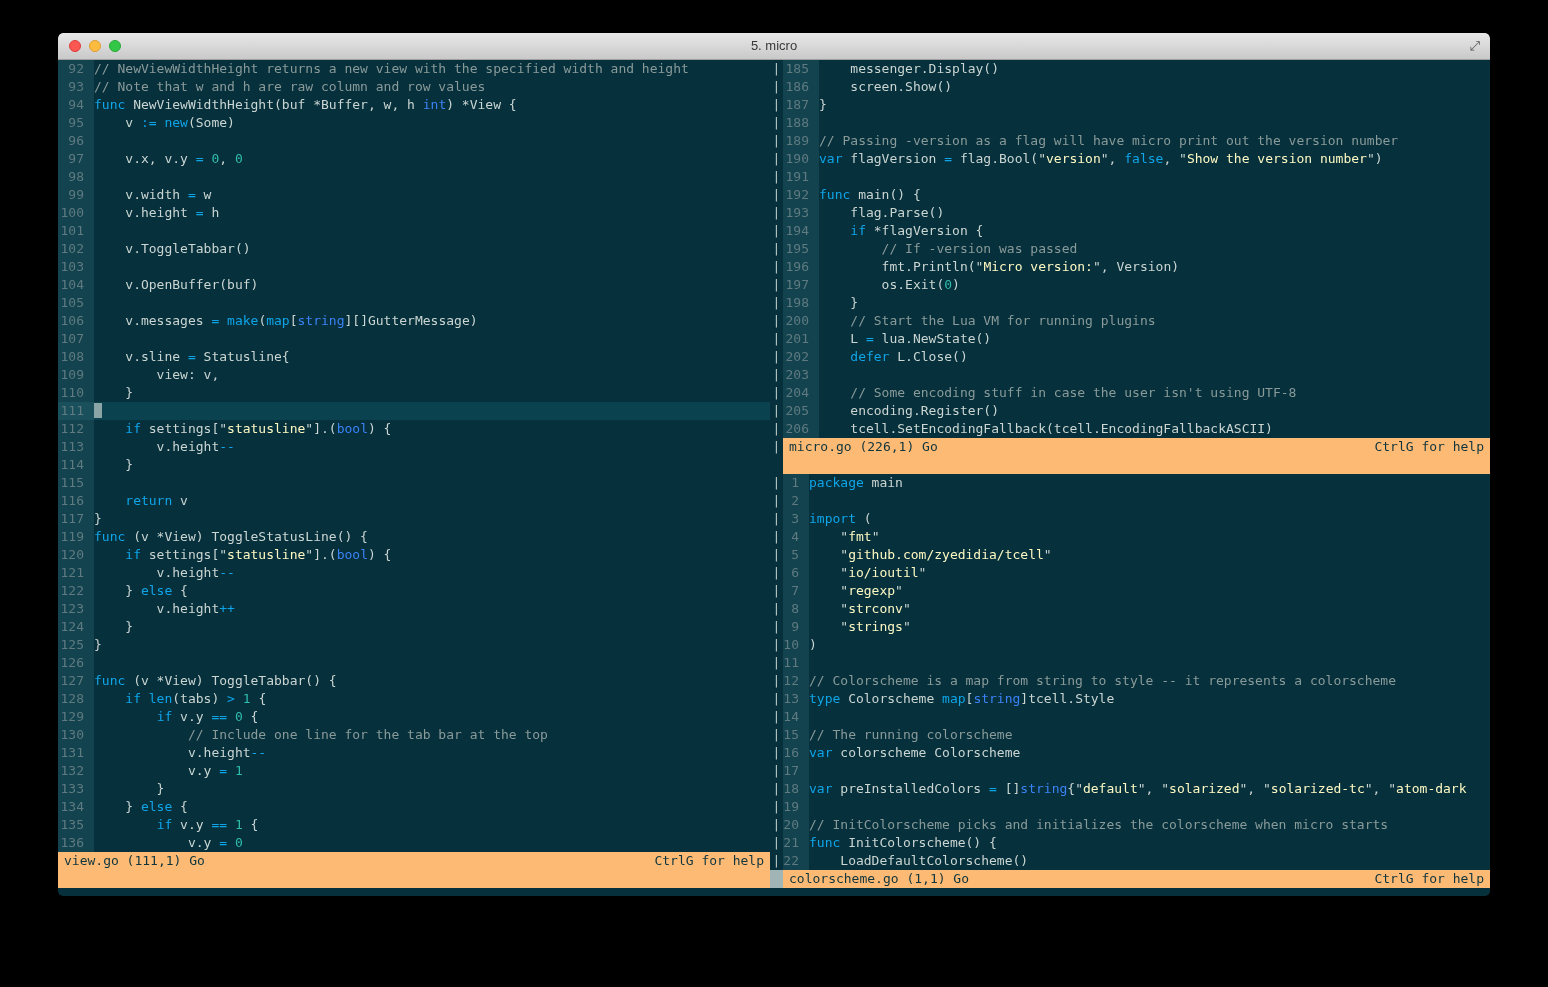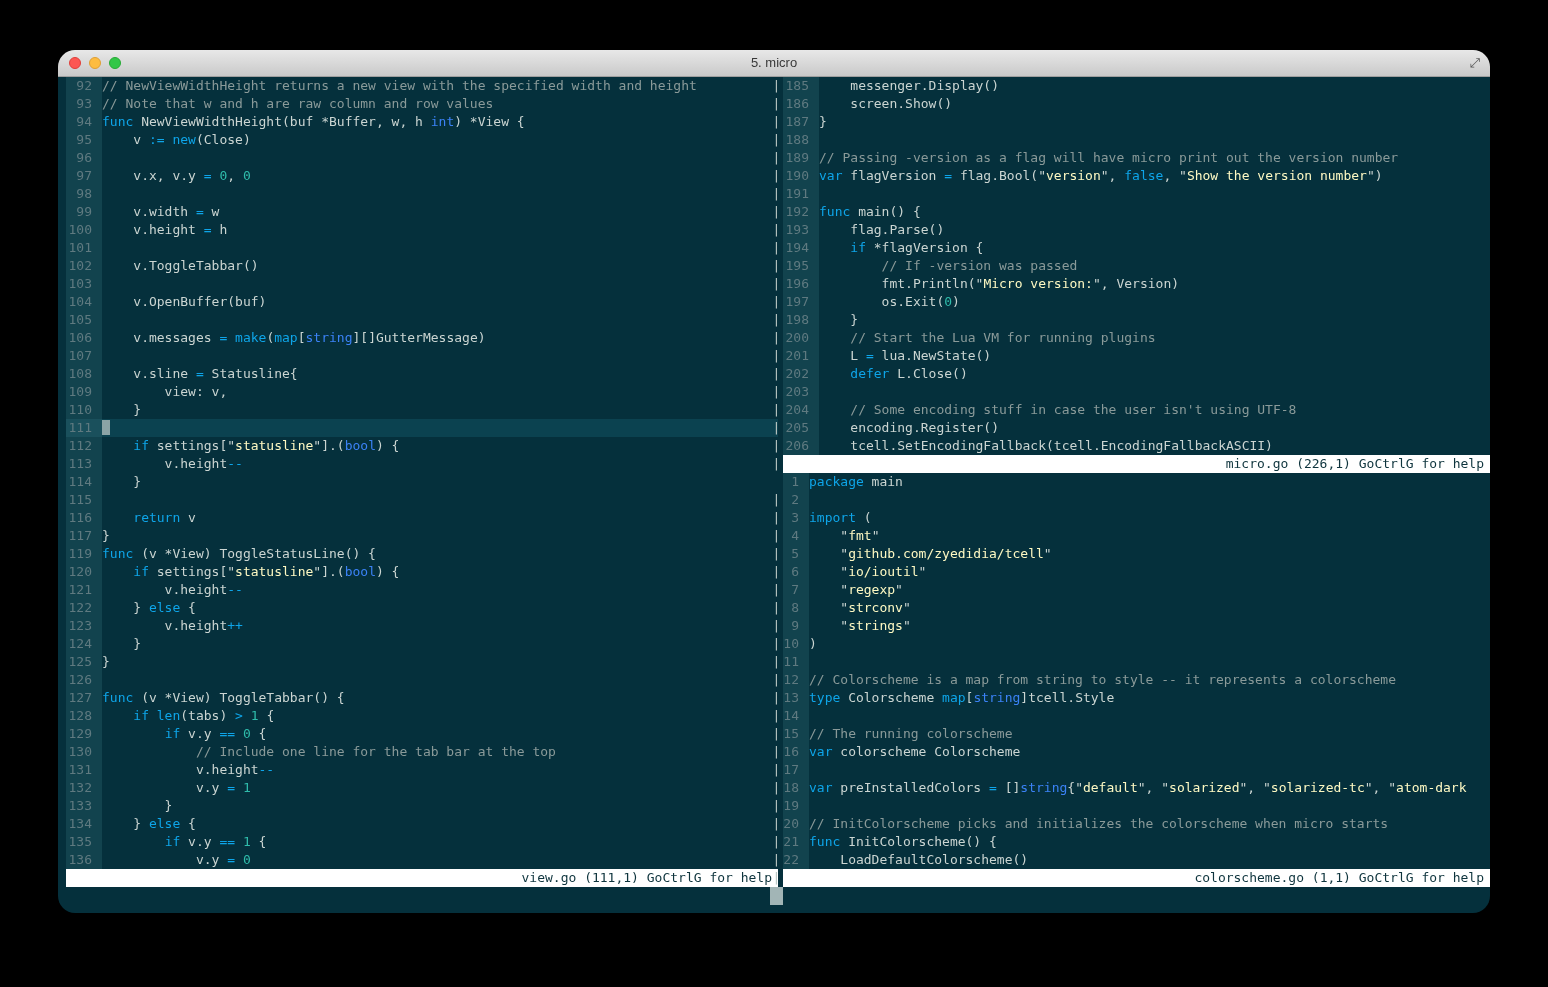--- a/index.html
+++ b/index.html
@@ -1,51 +1,51 @@
 <!DOCTYPE html>
 <html><head>
 <meta charset="utf-8">
 <style>
   html,body{margin:0;padding:0;background:#000;}
   .screen{position:relative;width:1548px;height:987px;background:#000;overflow:hidden;
           font-family:"DejaVu Sans Mono",monospace;}
-  .window{position:absolute;left:58px;top:50px;width:1432px;height:863px;
-          border-radius:17px;box-shadow:0 10px 30px rgba(0,0,0,.6);overflow:hidden;}
+  .window{position:absolute;left:58px;top:33px;width:1432px;height:863px;
+          border-radius:5px;box-shadow:0 10px 30px rgba(0,0,0,.6);overflow:hidden;}
   
   .titlebar{position:relative;height:26px;background:linear-gradient(#e8e8e8,#c9c9c9);
             border-bottom:1px solid #9f9f9f;border-radius:5px 5px 0 0;}
   .title{position:absolute;left:0;right:0;top:0;height:26px;line-height:26px;text-align:center;
          font-family:"Liberation Sans",sans-serif;font-size:13px;color:#383838;}
   .traffic{position:absolute;left:11px;top:7px;display:flex;gap:8px;}
   .tl{width:12px;height:12px;border-radius:50%;box-sizing:border-box;}
   .tl.red{background:#fc5753;border:1px solid #df3e39;}
   .tl.yellow{background:#fdbc40;border:1px solid #de9f34;}
   .tl.green{background:#33c748;border:1px solid #27aa35;}
   .resize{position:absolute;right:7px;top:5px;width:16px;height:16px;color:#555;font-size:13px;
           line-height:16px;text-align:center;}
   
   .terminal{position:relative;height:837px;background:#05303c;font-size:13px;line-height:18px;
             color:#cbd5d2;border-radius:0 0 5px 5px;overflow:hidden;}
   .col{position:absolute;top:0;height:828px;overflow:hidden;}
-  .left-col{left:0;width:712px;padding-left:8px;}
+  .left-col{left:0;width:712px;}
   .divider-col{left:712px;width:13px;}
   .right-col{left:725px;width:707px;}
   .row{display:flex;height:18px;overflow:hidden;}
   .gut{flex:none;text-align:right;color:#5f7a80;background:#12434e;white-space:pre;}
   .left-col .gut,.gut-3{width:26px;padding-right:10px;}
   .gut-2{width:16px;padding-right:10px;}
   .code{flex:1;white-space:pre;overflow:hidden;}
   .row.current .gut{background:#1a505c;}
   .row.current .code{background:#0b4250;}
   .cursor{display:inline-block;width:8px;height:15px;background:#8ba4a6;vertical-align:-3px;}
   .tk-d{color:#cbd5d2;} .tk-c{color:#8a9a99;} .tk-k{color:#0ea5e9;}
   .tk-t{color:#3b82f6;} .tk-s{color:#fef9c3;} .tk-n{color:#2fbcab;}
   .drow{height:18px;text-align:center;color:#b9c6c3;overflow:hidden;}
   .drow.dstatus{background:#a2b5b6;}
-  .statusbar{display:flex;justify-content:flex-end;height:18px;background:#ffffff;
+  .statusbar{display:flex;justify-content:space-between;height:36px;background:#fdba74;
              color:#0e343d;padding:0 6px;white-space:pre;overflow:hidden;}
 </style>
 </head>
 <body>
 
 <div class="screen">
   <div class="window">
 
     <div class="titlebar">
       <div class="traffic">
@@ -68,21 +68,21 @@
             <div class="row">
               <span class="gut gut-3">93</span>
               <span class="code"><span class="tk-c">// Note that w and h are raw column and row values</span></span>
             </div>
             <div class="row">
               <span class="gut gut-3">94</span>
               <span class="code"><span class="tk-k">func</span><span class="tk-d"> NewViewWidthHeight(buf *Buffer, w, h </span><span class="tk-t">int</span><span class="tk-d">) *View {</span></span>
             </div>
             <div class="row">
               <span class="gut gut-3">95</span>
-              <span class="code"><span class="tk-d">    v </span><span class="tk-k">:=</span><span class="tk-d"> </span><span class="tk-k">new</span><span class="tk-d">(Close)</span></span>
+              <span class="code"><span class="tk-d">    v </span><span class="tk-k">:=</span><span class="tk-d"> </span><span class="tk-k">new</span><span class="tk-d">(Some)</span></span>
             </div>
             <div class="row">
               <span class="gut gut-3">96</span>
               <span class="code"></span>
             </div>
             <div class="row">
               <span class="gut gut-3">97</span>
               <span class="code"><span class="tk-d">    v.x, v.y </span><span class="tk-k">=</span><span class="tk-d"> </span><span class="tk-n">0</span><span class="tk-d">, </span><span class="tk-n">0</span></span>
             </div>
             <div class="row">

